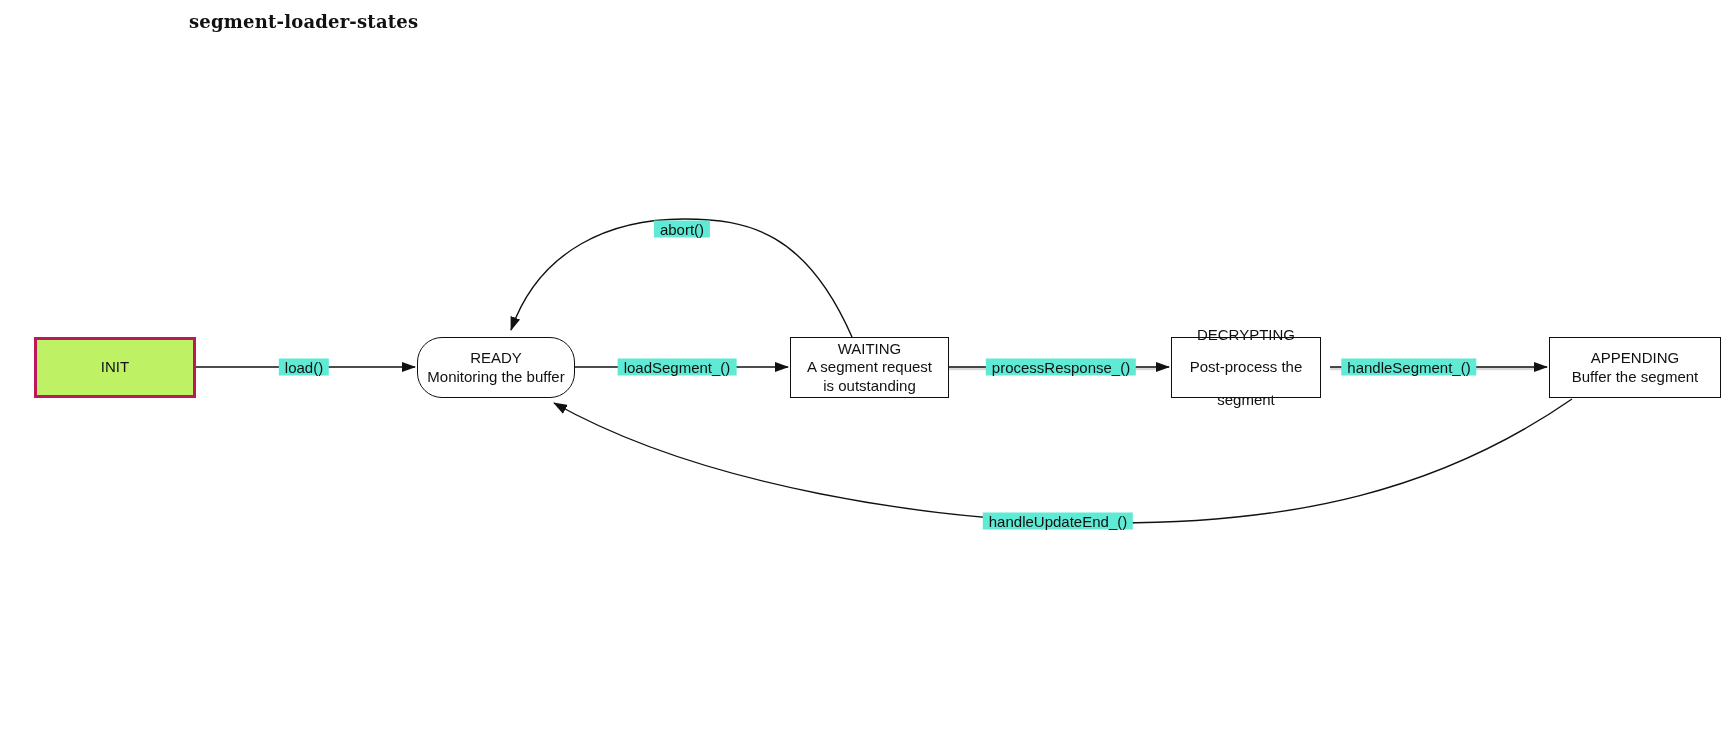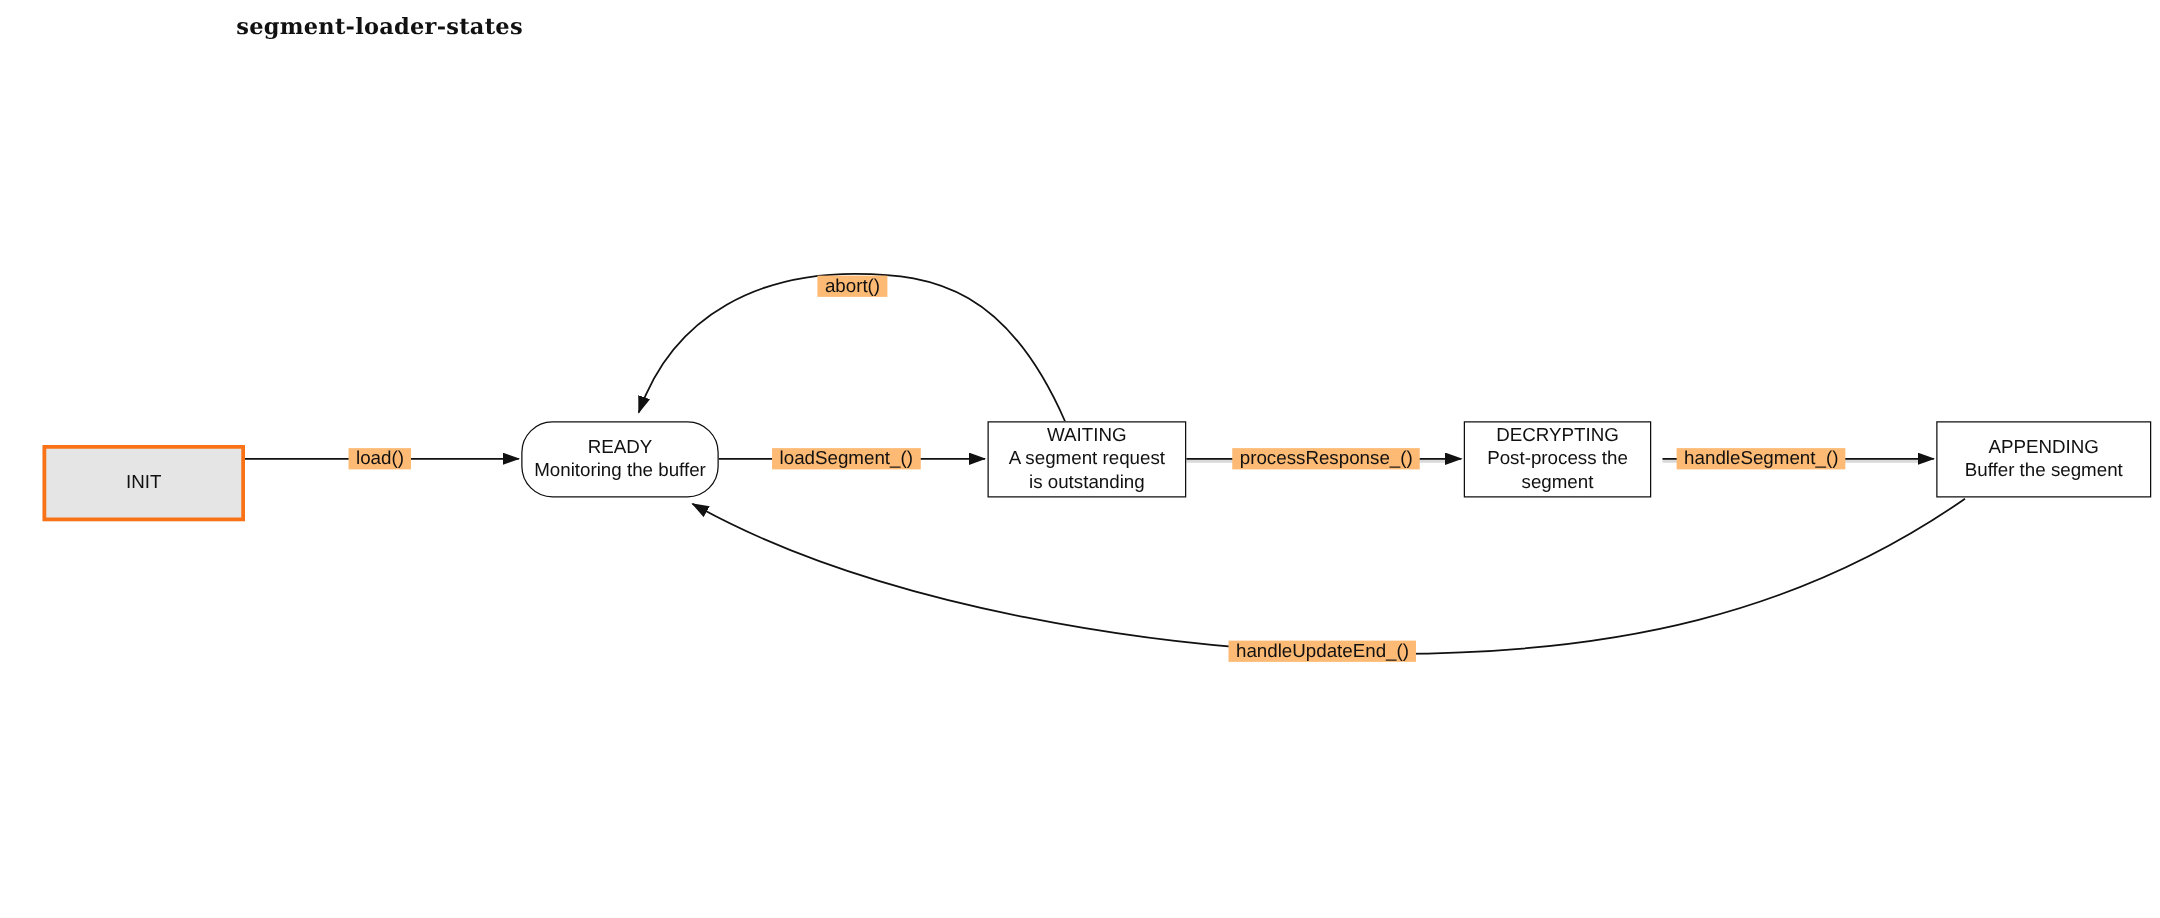--- a/index.html
+++ b/index.html
@@ -41,28 +41,27 @@
     display: flex;
     flex-direction: column;
     align-items: center;
     justify-content: center;
     text-align: center;
     font-size: 15px;
     line-height: 18.5px;
     color: #111111;
   }
   .state-box.init {
-    background: #e5e5e5;
-    border: 3px solid #f97316;
-    margin-top: 19px;
+    background: #bef264;
+    border: 3px solid #be185d;
   }
   .edge-label {
     position: absolute;
     transform: translate(-50%, -50%);
-    background: #fdba74;
+    background: #5eead4;
     padding: 0 6px;
     font-size: 15px;
     color: #111111;
     white-space: nowrap;
   }
 </style>
 </head>
 <body>
 
 <div class="canvas">
@@ -100,21 +99,21 @@
     <div>READY</div>
     <div>Monitoring the buffer</div>
   </div>
 
   <div class="state-box" style="left:790px; width:159px;">
     <div>WAITING</div>
     <div>A segment request</div>
     <div>is outstanding</div>
   </div>
 
-  <div class="state-box" style="left:1171px; width:150px;">
+  <div class="state-box" style="left:1171px; width:150px;gap:14px;">
     <div>DECRYPTING</div>
     <div>Post-process the</div>
     <div>segment</div>
   </div>
 
   <div class="state-box" style="left:1549px; width:172px;">
     <div>APPENDING</div>
     <div>Buffer the segment</div>
   </div>
 

